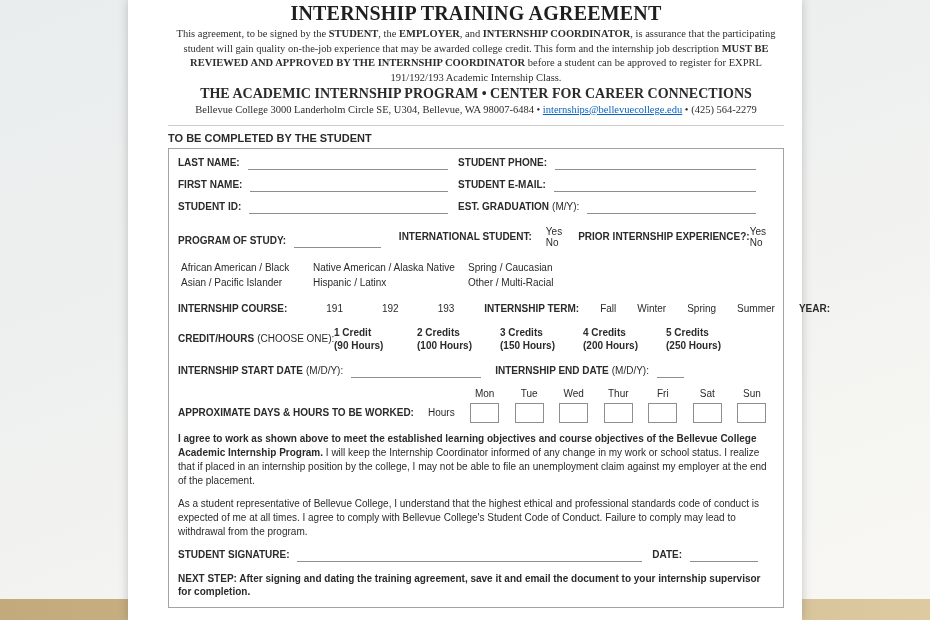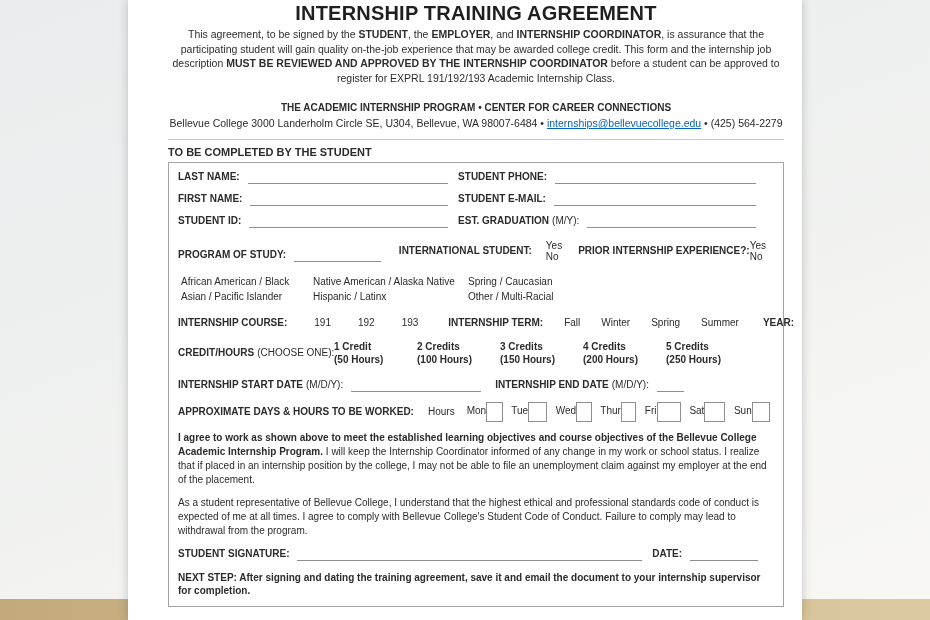--- a/index.html
+++ b/index.html
@@ -12,24 +12,24 @@
   }
   .desk {
     position:absolute; left:0; right:0; bottom:0; height:21px;
     background:linear-gradient(90deg,#c3aa7c 0%,#cdb88c 50%,#ddcaa1 100%);
   }
   .page {
     position:absolute; left:128px; top:0; width:674px; height:620px;
     background:#ffffff; box-shadow:0 0 9px rgba(60,60,60,.28);
     padding:2px 18px 0 40px;
   }
-  .center { text-align:center; }
+  .center { text-align:center;font-family:Liberation Serif, serif; }
   .title { font-size:20px; line-height:22px; font-weight:700; color:#1f1f1f; letter-spacing:.2px; }
   .intro { font-size:10.5px; line-height:14.5px; margin-top:3px; color:#2d2d2d; }
-  .prog  { font-size:10px; line-height:13px; font-weight:700; margin-top:16px; }
+  .prog  { font-size:14px; line-height:13px; font-weight:700; margin-top:2px; }
   .addr  { font-size:10.5px; line-height:13px; margin-top:3px; }
   .addr a { color:#0563c1; text-decoration:underline; }
   .divider { border-top:1px solid #cccccc; margin-top:9px; }
   .sec-head { font-size:11px; font-weight:700; margin-top:6px; }
   .box { border:1px solid #a3a3a3; margin-top:4px; padding:7px 9px 9px 9px; font-size:10px; }
   .b { font-weight:700; }
   .fmt { font-weight:400; margin-left:3px; }
   .lbl { font-weight:700; white-space:nowrap; line-height:14px; }
   .plain { font-weight:400; white-space:nowrap; line-height:14px; }
   .row { display:flex; align-items:flex-end; }
@@ -42,38 +42,38 @@
   .yesno { display:flex; flex-direction:column; font-weight:400; line-height:11px; font-size:10px; }
   .race-row { display:flex; margin-top:12px; }
   .race-label { width:95px; }
   .race-col { line-height:15px; font-weight:400; }
   .race-col.c1 { width:132px; margin-left:3px; }
   .race-col.c2 { width:155px; }
   .race-col.c3 { flex:1; }
   .race-col div { white-space:nowrap; }
   .opt { font-weight:400; cursor:default; }
   .course-row { display:flex; align-items:flex-end; margin-top:12px; }
-  .course-row .num { margin-left:27px; }
+  .course-row .num { margin-left:39px; }
   .course-row .term-lbl { margin-left:30px; }
   .course-row .term { margin-left:21px; }
   .course-row .year-lbl { margin-left:24px; }
   .course-row .fline { flex:1; margin-left:8px; margin-right:12px; max-width:60px; }
   .credits-row { display:flex; margin-top:10px; }
   .credit-opt { width:72px; margin-left:11px; line-height:13px; font-weight:700; }
   .credit-opt:first-of-type { margin-left:8px; }
   .credits-label { width:145px; }
   .dates-row { display:flex; align-items:flex-end; margin-top:12px; }
   .dates-row .fline { width:130px; margin-left:8px; }
   .dates-row .end-lbl { margin-left:14px; }
   .dates-row .fline.end { flex:1; max-width:150px; margin-right:90px; }
   .sched-row { display:flex; align-items:flex-end; margin-top:10px; }
   .sched-label { display:flex; align-items:flex-end; padding-bottom:3px; }
   .sched-label .plain { margin-left:14px; }
   .days-grid { flex:1; display:flex; justify-content:space-between; margin-left:12px; padding-right:4px; }
-  .day-col { display:flex; flex-direction:row; align-items:center; width:36px; }
+  .day-col { display:flex; flex-direction:column; align-items:center; width:36px; }
   .day-col .dlab { font-weight:400; margin-bottom:4px; }
   .day-box { width:29px; height:20px; border:1px solid #8e8e8e; background:#fff; }
   .para { font-weight:400; font-size:10px; line-height:14px; margin-top:9px; }
   .sig-row { display:flex; align-items:flex-end; margin-top:9px; }
   .sig-row .sig-line { flex:1; margin-left:8px; }
   .sig-row .date-lbl { margin-left:10px; }
   .sig-row .date-line { width:68px; margin-left:8px; margin-right:16px; }
   .next-step { font-weight:700; font-size:10px; line-height:13px; margin-top:10px; }
 </style>
 </head>
@@ -170,21 +170,21 @@
       <span class="plain term">Spring</span>
       <span class="plain term">Summer</span>
       <span class="lbl year-lbl">YEAR:</span>
       <span class="fline"></span>
     </div>
 
     <div class="credits-row">
       <span class="credits-label lbl" style="align-self:center;"><span>CREDIT/HOURS</span><span class="fmt">(CHOOSE ONE):</span></span>
       <span class="credit-opt">
           <div>1 Credit</div>
-          <div>(50 Hours)</div>
+          <div>(90 Hours)</div>
         </span>
       <span class="credit-opt">
           <div>2 Credits</div>
           <div>(100 Hours)</div>
         </span>
       <span class="credit-opt">
           <div>3 Credits</div>
           <div>(150 Hours)</div>
         </span>
       <span class="credit-opt">

